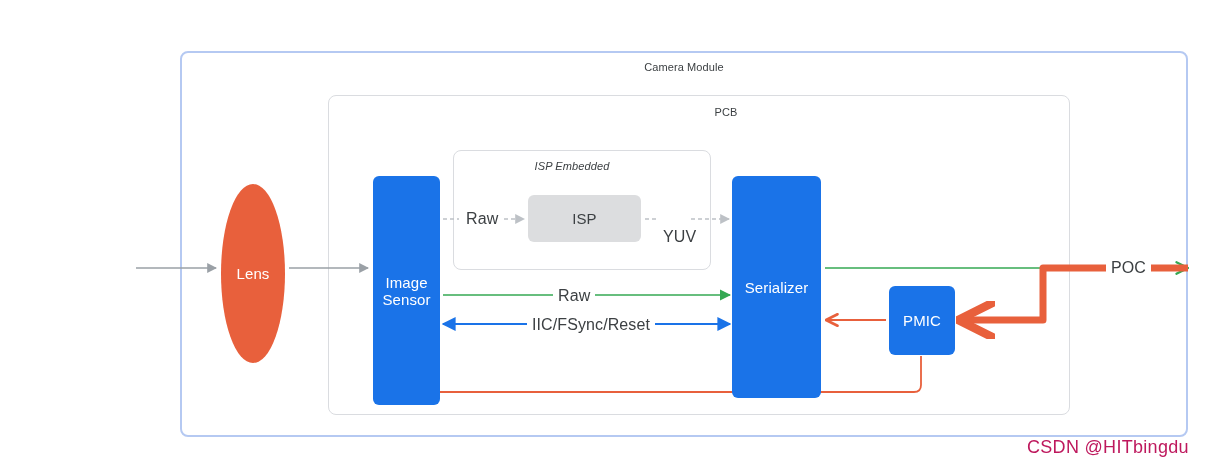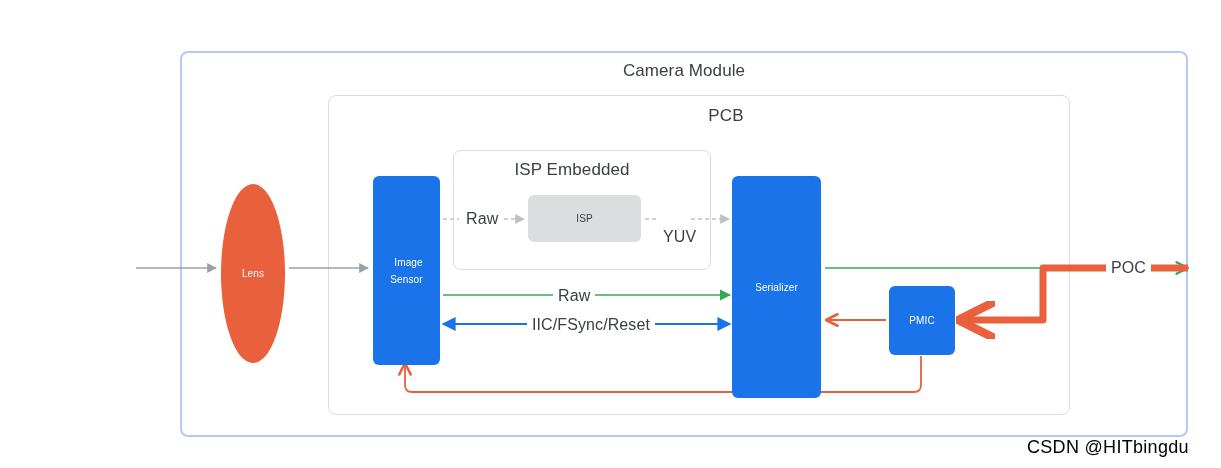--- a/index.html
+++ b/index.html
@@ -29,21 +29,21 @@
   
   .container-box {
     position: absolute;
     box-sizing: border-box;
     border-radius: 8px;
     background: transparent;
   }
   .container-title {
     position: absolute;
     text-align: center;
-    font-size: 17px;
+    font-size: 11px;
     color: #3c4043;
     white-space: nowrap;
     letter-spacing: 0.1px;
   }
   #camera-module-box {
     left: 180px;
     top: 51px;
     width: 1008px;
     height: 386px;
     border: 2px solid #b5c9f2;
@@ -71,50 +71,51 @@
     top: 150px;
     width: 258px;
     height: 120px;
     border: 1px solid #dadce0;
     border-radius: 8px;
   }
   #isp-embedded-title {
     left: 453px;
     top: 160px;
     width: 238px;
+    font-style: italic;
   }
   
   .node {
     position: absolute;
     box-sizing: border-box;
     display: flex;
     align-items: center;
     justify-content: center;
-    text-align: right;
+    text-align: center;
     color: #ffffff;
-    font-size: 10px;
+    font-size: 15px;
     line-height: 17px;
     letter-spacing: 0.1px;
   }
   .node.blue {
     background: #1a73e8;
     border-radius: 6px;
   }
   .node.orange-ellipse {
     background: #e8603c;
     border-radius: 50%;
   }
   .node.gray {
     background: #dcdddf;
     color: #3c4043;
     border-radius: 6px;
   }
   #object-node   { left: 22px;  top: 233px; width: 111px; height: 70px; }
   #lens-node     { left: 221px; top: 184px; width: 64px;  height: 179px; }
-  #image-sensor-node { left: 373px; top: 176px; width: 67px; height: 189px; }
+  #image-sensor-node { left: 373px; top: 176px; width: 67px; height: 229px; }
   #isp-node      { left: 528px; top: 195px; width: 113px; height: 47px; }
   #serializer-node { left: 732px; top: 176px; width: 89px; height: 222px; }
   #pmic-node     { left: 889px; top: 286px; width: 66px;  height: 69px; }
   
   .edge-label {
     position: absolute;
     font-size: 16px;
     color: #3c4043;
     background: #ffffff;
     padding: 0 5px;
@@ -125,21 +126,21 @@
   #label-yuv       { left: 658px; top: 228px; }
   #label-raw-line  { left: 553px; top: 287px; }
   #label-iic       { left: 527px; top: 316px; }
   #label-poc       { left: 1106px; top: 259px; }
   
   #watermark {
     position: absolute;
     left: 1027px;
     top: 437px;
     font-size: 18px;
-    color: #000000;
+    color: #be185d;
     white-space: nowrap;
     letter-spacing: 0.3px;
     user-select: none;
   }
 </style>
 </head>
 <body>
 
 <div id="canvas">
 

